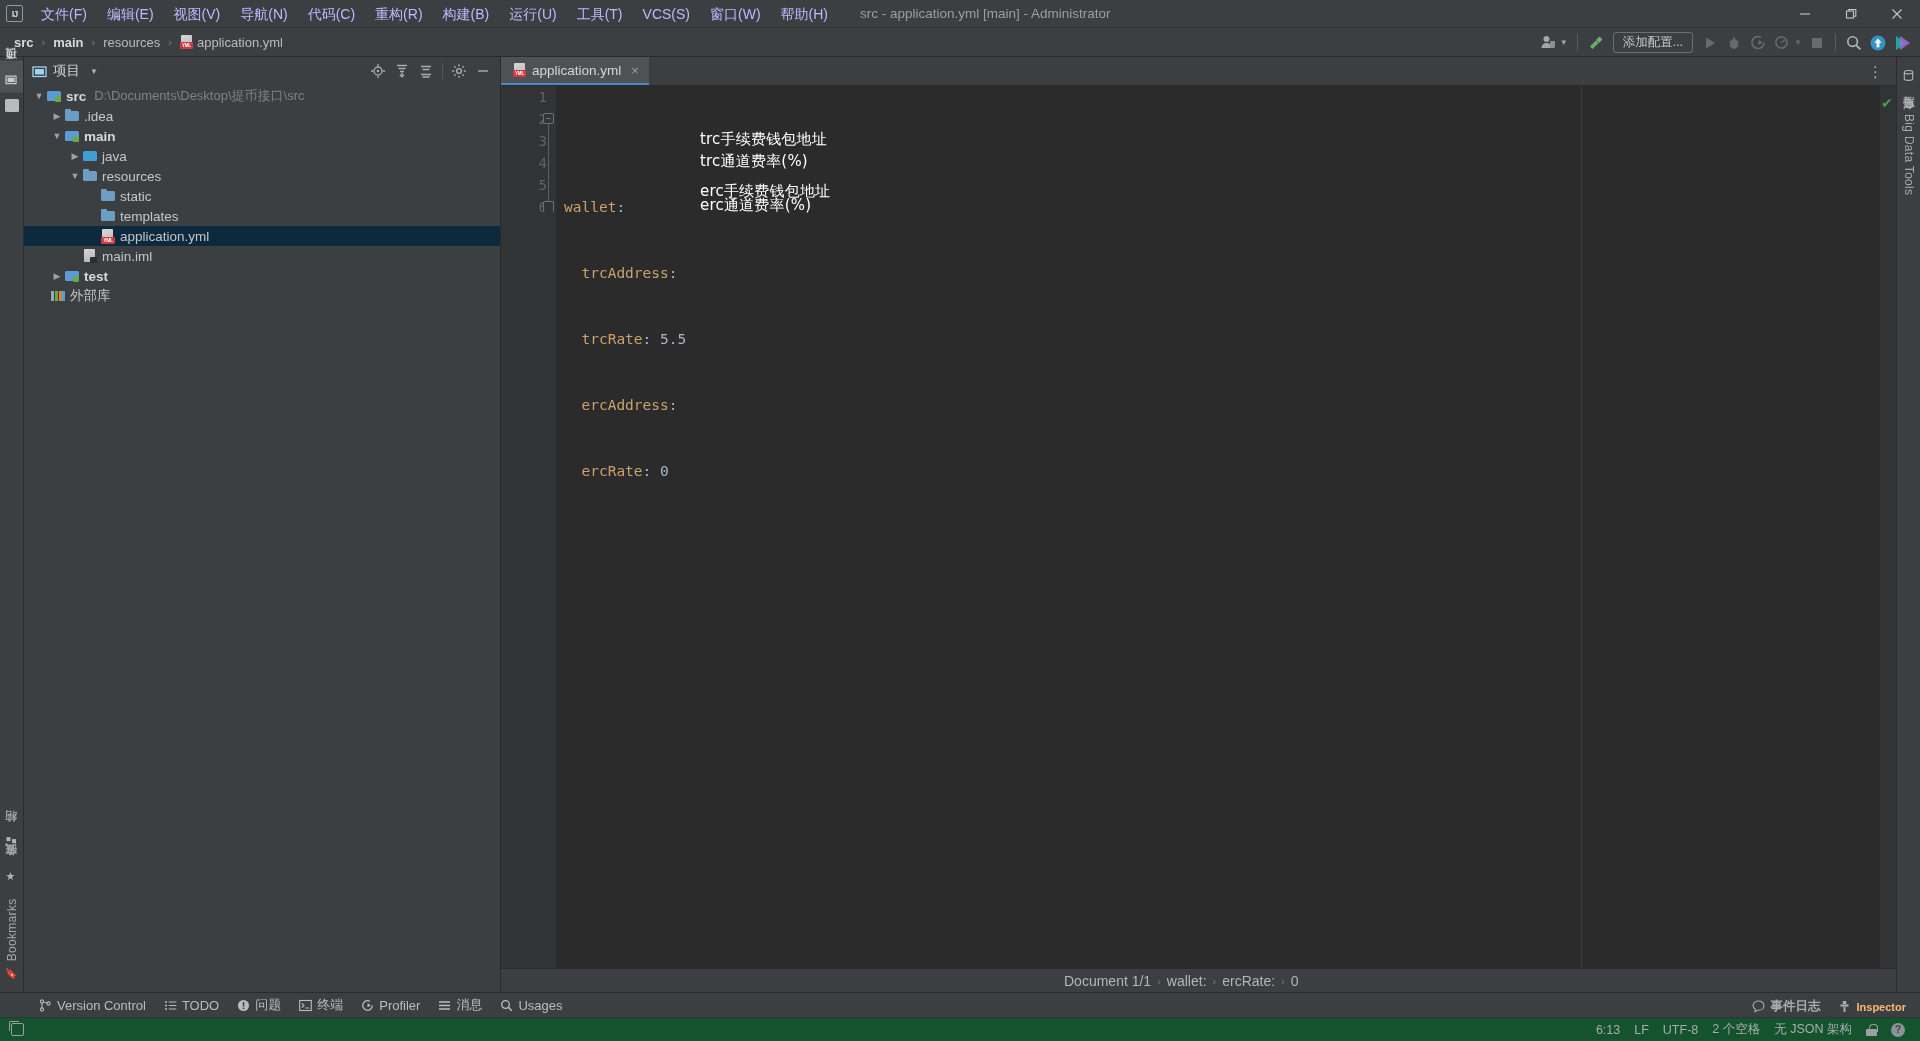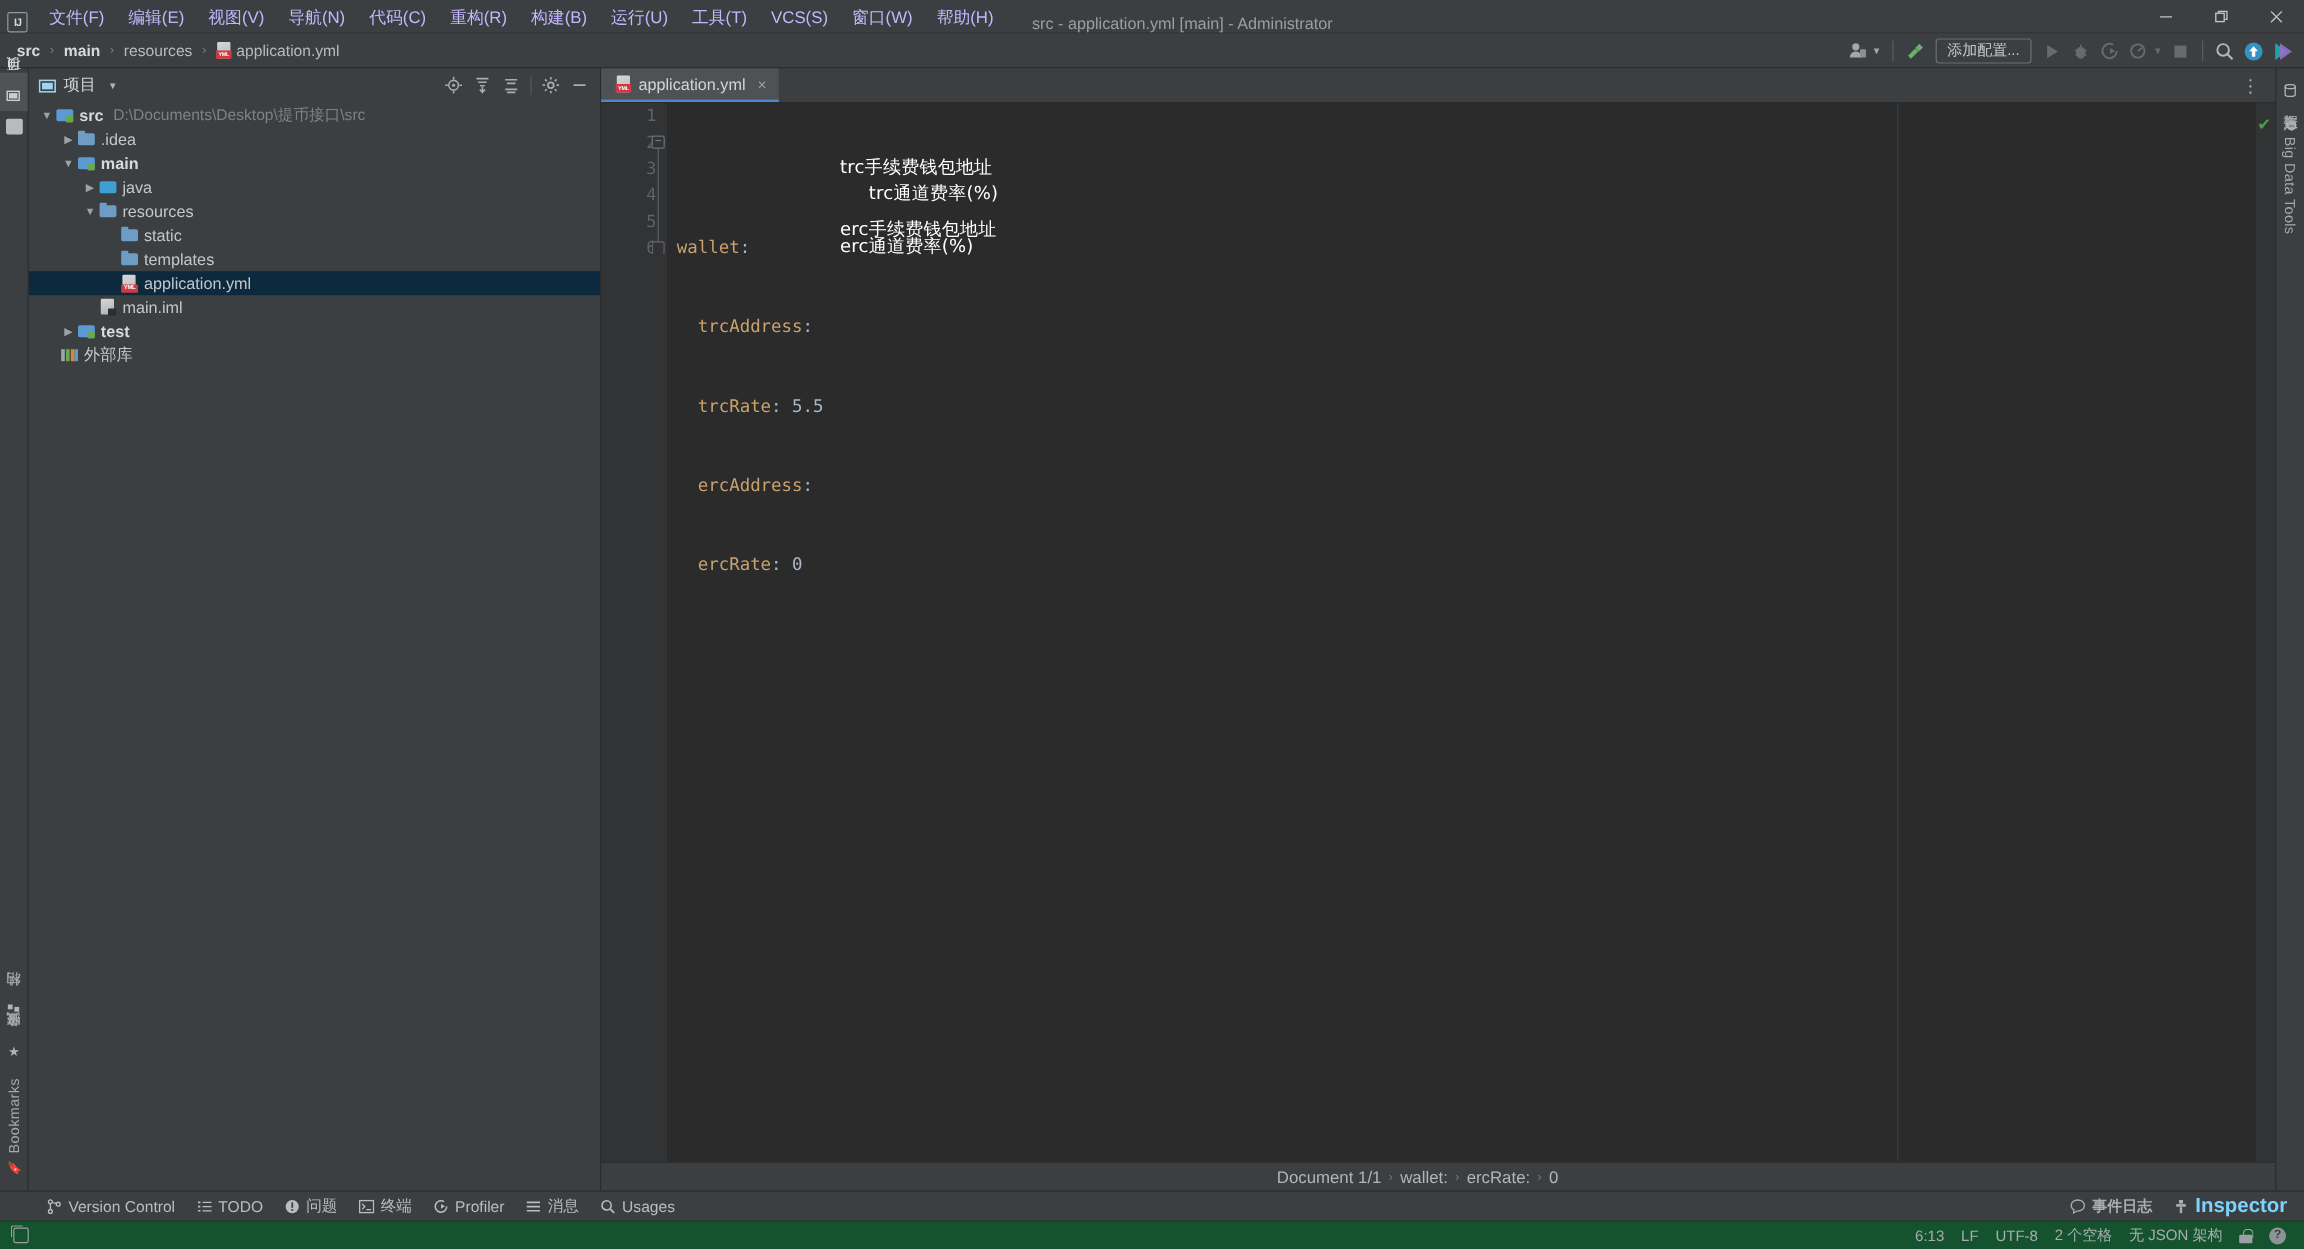--- a/index.html
+++ b/index.html
@@ -8,21 +8,21 @@
     background: #3c3f41;
     font-family: "Liberation Sans", "DejaVu Sans", sans-serif;
     overflow: hidden;
     color: #bbbbbb;
     -webkit-font-smoothing: antialiased;
   }
   #app { position: relative; width: 1920px; height: 1041px; display: flex; flex-direction: column; }
 
   
   .titlebar {
-    height: 29px; background: #3c3f41; display: flex; align-items: flex-end;
+    height: 29px; background: #3c3f41; display: flex; align-items: center;
     flex: 0 0 27px; position: relative; border-bottom: 1px solid #323232;
   }
   .ij-logo {
     width: 17px; height: 17px; margin-left: 6px; margin-right: 8px;
     background: #3c3f41; border: 1.5px solid #8c9ba5; border-radius: 2px;
     display: flex; align-items: center; justify-content: center;
     font-size: 9px; color: #d5d9dc; font-weight: bold; letter-spacing: -1px;
     flex: 0 0 auto;
   }
   .menubar { display: flex; align-items: center; height: 27px; }
@@ -599,21 +599,21 @@
           <div class="code">
             <div class="cline">&nbsp;</div>
             <div class="cline"><span class="k">wallet</span><span class="p">:</span></div>
             <div class="cline"><span class="k">  trcAddress</span><span class="p">:</span></div>
             <div class="cline"><span class="k">  trcRate</span><span class="p">: </span><span class="n">5.5</span></div>
             <div class="cline"><span class="k">  ercAddress</span><span class="p">:</span></div>
             <div class="cline"><span class="k">  ercRate</span><span class="p">: </span><span class="n">0</span></div>
           </div>
 
           <div class="annot" style="top:44px;left:144px;">trc手续费钱包地址</div>
-          <div class="annot" style="top:66px;left:144px;margin-left:24px;">trc通道费率(%)</div>
+          <div class="annot" style="top:66px;left:144px;">trc通道费率(%)</div>
           <div class="annot" style="top:96px;left:144px;">erc手续费钱包地址</div>
           <div class="annot" style="top:110px;left:144px;">erc通道费率(%)</div>
         </div>
 
         <div class="markbar">
           <div class="ok-check">✔</div>
         </div>
       </div>
 
       <div class="bc-row">
@@ -717,21 +717,21 @@
     </div>
   </div>
 
   <div style="position:absolute;right:14px;bottom:26px;display:flex;align-items:center;gap:18px;font-weight:bold;">
     <div style="display:flex;align-items:center;gap:5px;font-size:12.5px;color:#a9adb0;">
       <svg width="13" height="13" viewBox="0 0 13 13">
         <path d="M6.5 1C3.5 1 1 3 1 5.5c0 1.5.9 2.8 2.3 3.6L3 11.8l2.6-1.6c.3 0 .6.1.9.1 3 0 5.5-2 5.5-4.8S9.5 1 6.5 1z" fill="none" stroke="#a9adb0" stroke-width="1.1"></path>
       </svg>
       <span>事件日志</span>
     </div>
-    <div style="display:flex;align-items:center;gap:5px;font-size:17px;color:#7dd3fc;">
+    <div style="display:flex;align-items:center;gap:5px;font-size:11px;color:#fdba74;">
       <svg width="13" height="13" viewBox="0 0 13 13">
         <rect x="4.8" y="1" width="3.4" height="3" fill="#a9adb0"></rect>
         <rect x="2.5" y="4.4" width="8" height="2.2" fill="#a9adb0"></rect>
         <rect x="5.5" y="7" width="2" height="5" fill="#a9adb0"></rect>
       </svg>
       <span>Inspector</span>
     </div>
   </div>
 
 </div>

